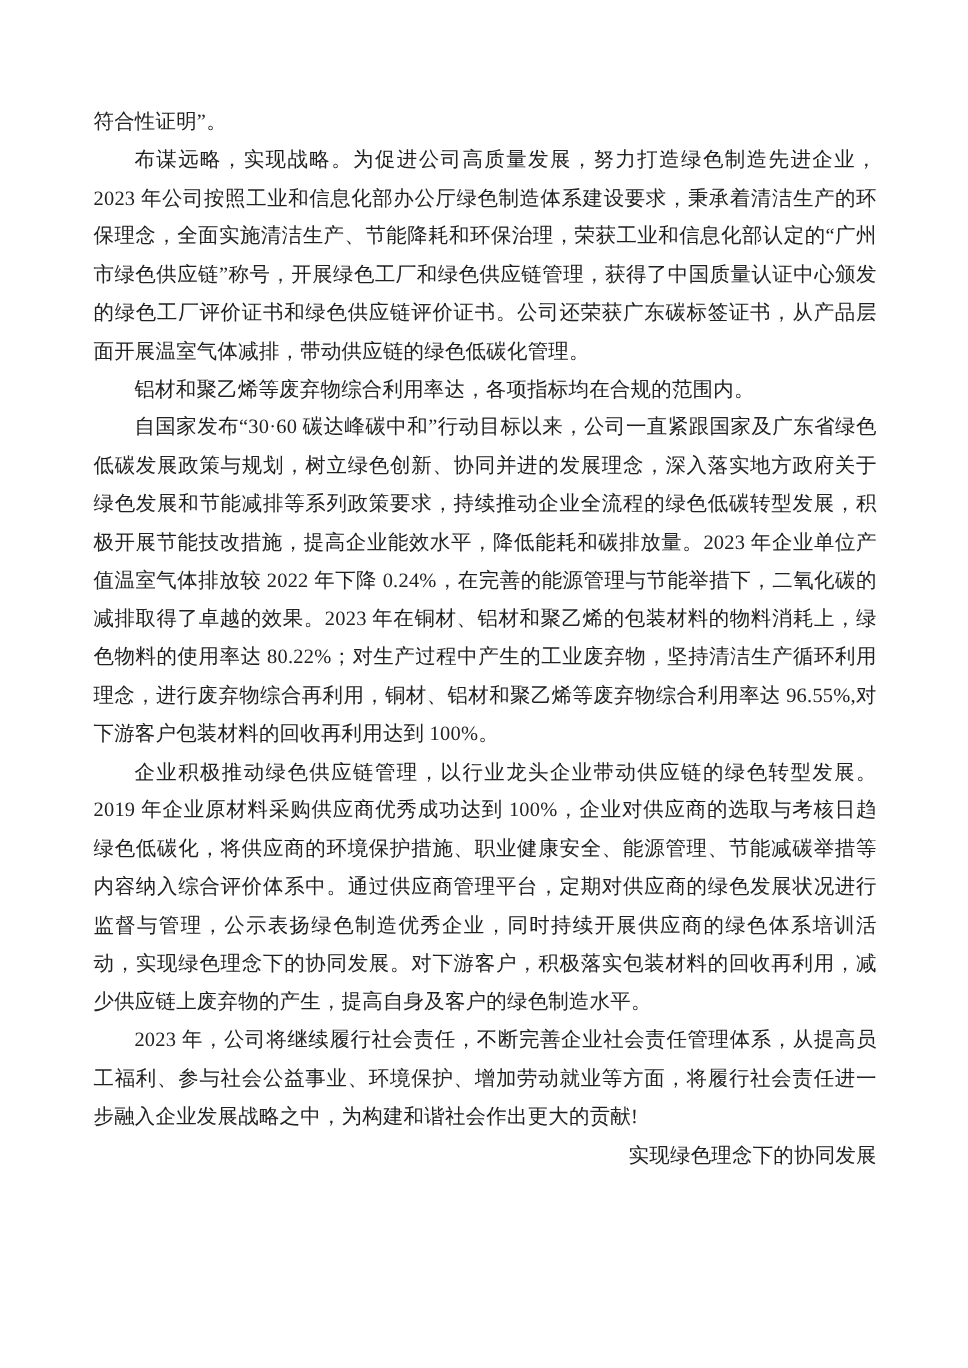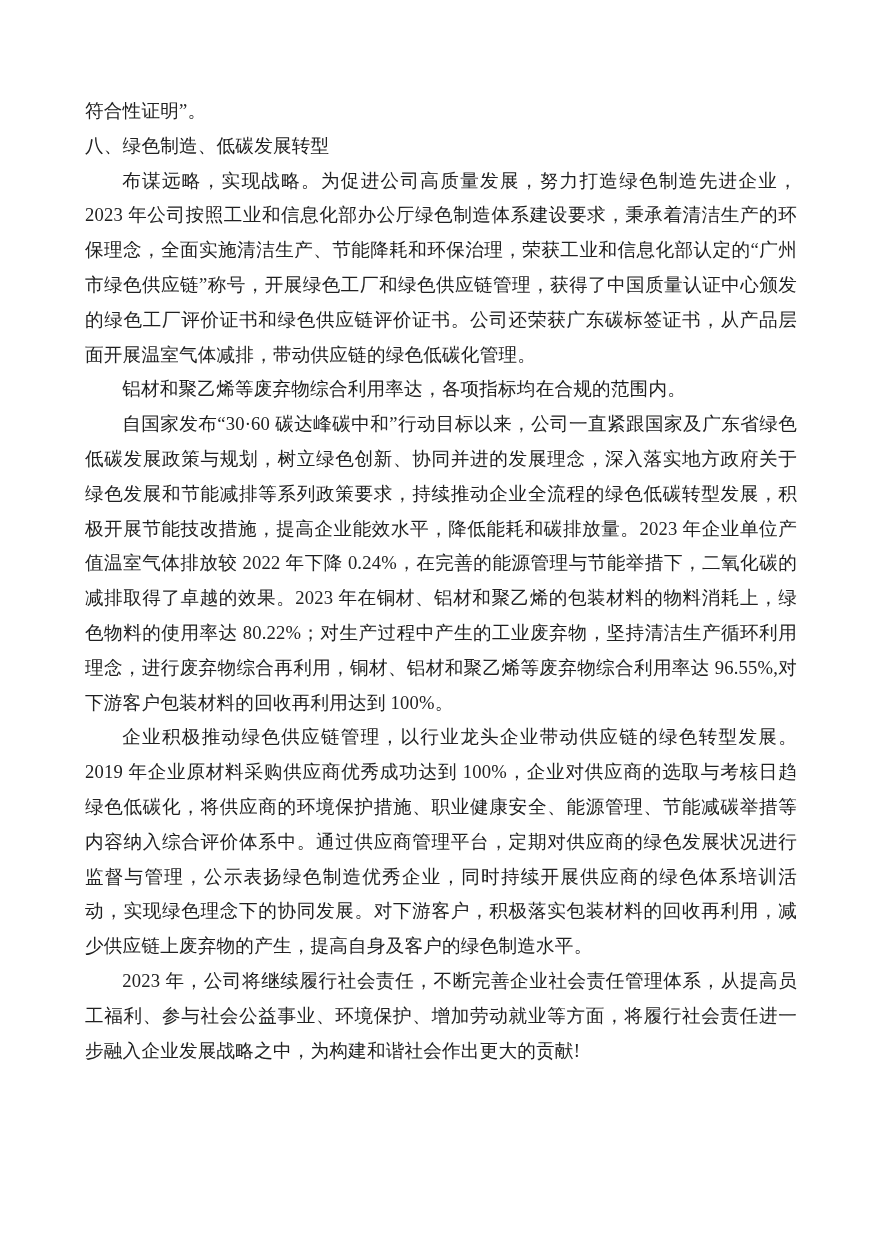--- a/index.html
+++ b/index.html
@@ -62,21 +62,20 @@
     color: #1a1a1a;
     letter-spacing: 2px;
   }
 </style>
 </head>
 <body>
 
 <div class="page">
   <div class="content">
     <p class="continuation">符合性证明”。</p>
-    <h2 class="heading">八、绿色制造、低碳发展转型</h2>
     <p class="para">布谋远略，实现战略。为促进公司高质量发展，努力打造绿色制造先进企业，2023 年公司按照工业和信息化部办公厅绿色制造体系建设要求，秉承着清洁生产的环保理念，全面实施清洁生产、节能降耗和环保治理，荣获工业和信息化部认定的“广州市绿色供应链”称号，开展绿色工厂和绿色供应链管理，获得了中国质量认证中心颁发的绿色工厂评价证书和绿色供应链评价证书。公司还荣获广东碳标签证书，从产品层面开展温室气体减排，带动供应链的绿色低碳化管理。</p>
     <p class="para">铝材和聚乙烯等废弃物综合利用率达，各项指标均在合规的范围内。</p>
     <p class="para">自国家发布“30·60 碳达峰碳中和”行动目标以来，公司一直紧跟国家及广东省绿色低碳发展政策与规划，树立绿色创新、协同并进的发展理念，深入落实地方政府关于绿色发展和节能减排等系列政策要求，持续推动企业全流程的绿色低碳转型发展，积极开展节能技改措施，提高企业能效水平，降低能耗和碳排放量。2023 年企业单位产值温室气体排放较 2022 年下降 0.24%，在完善的能源管理与节能举措下，二氧化碳的减排取得了卓越的效果。2023 年在铜材、铝材和聚乙烯的包装材料的物料消耗上，绿色物料的使用率达 80.22%；对生产过程中产生的工业废弃物，坚持清洁生产循环利用理念，进行废弃物综合再利用，铜材、铝材和聚乙烯等废弃物综合利用率达 96.55%,对下游客户包装材料的回收再利用达到 100%。</p>
     <p class="para">企业积极推动绿色供应链管理，以行业龙头企业带动供应链的绿色转型发展。2019 年企业原材料采购供应商优秀成功达到 100%，企业对供应商的选取与考核日趋绿色低碳化，将供应商的环境保护措施、职业健康安全、能源管理、节能减碳举措等内容纳入综合评价体系中。通过供应商管理平台，定期对供应商的绿色发展状况进行监督与管理，公示表扬绿色制造优秀企业，同时持续开展供应商的绿色体系培训活动，实现绿色理念下的协同发展。对下游客户，积极落实包装材料的回收再利用，减少供应链上废弃物的产生，提高自身及客户的绿色制造水平。</p>
     <p class="para">2023 年，公司将继续履行社会责任，不断完善企业社会责任管理体系，从提高员工福利、参与社会公益事业、环境保护、增加劳动就业等方面，将履行社会责任进一步融入企业发展战略之中，为构建和谐社会作出更大的贡献!</p>
     <p class="signature">实现绿色理念下的协同发展</p>
   </div>
   <div class="footer">5 / 5</div>
 </div>
 

